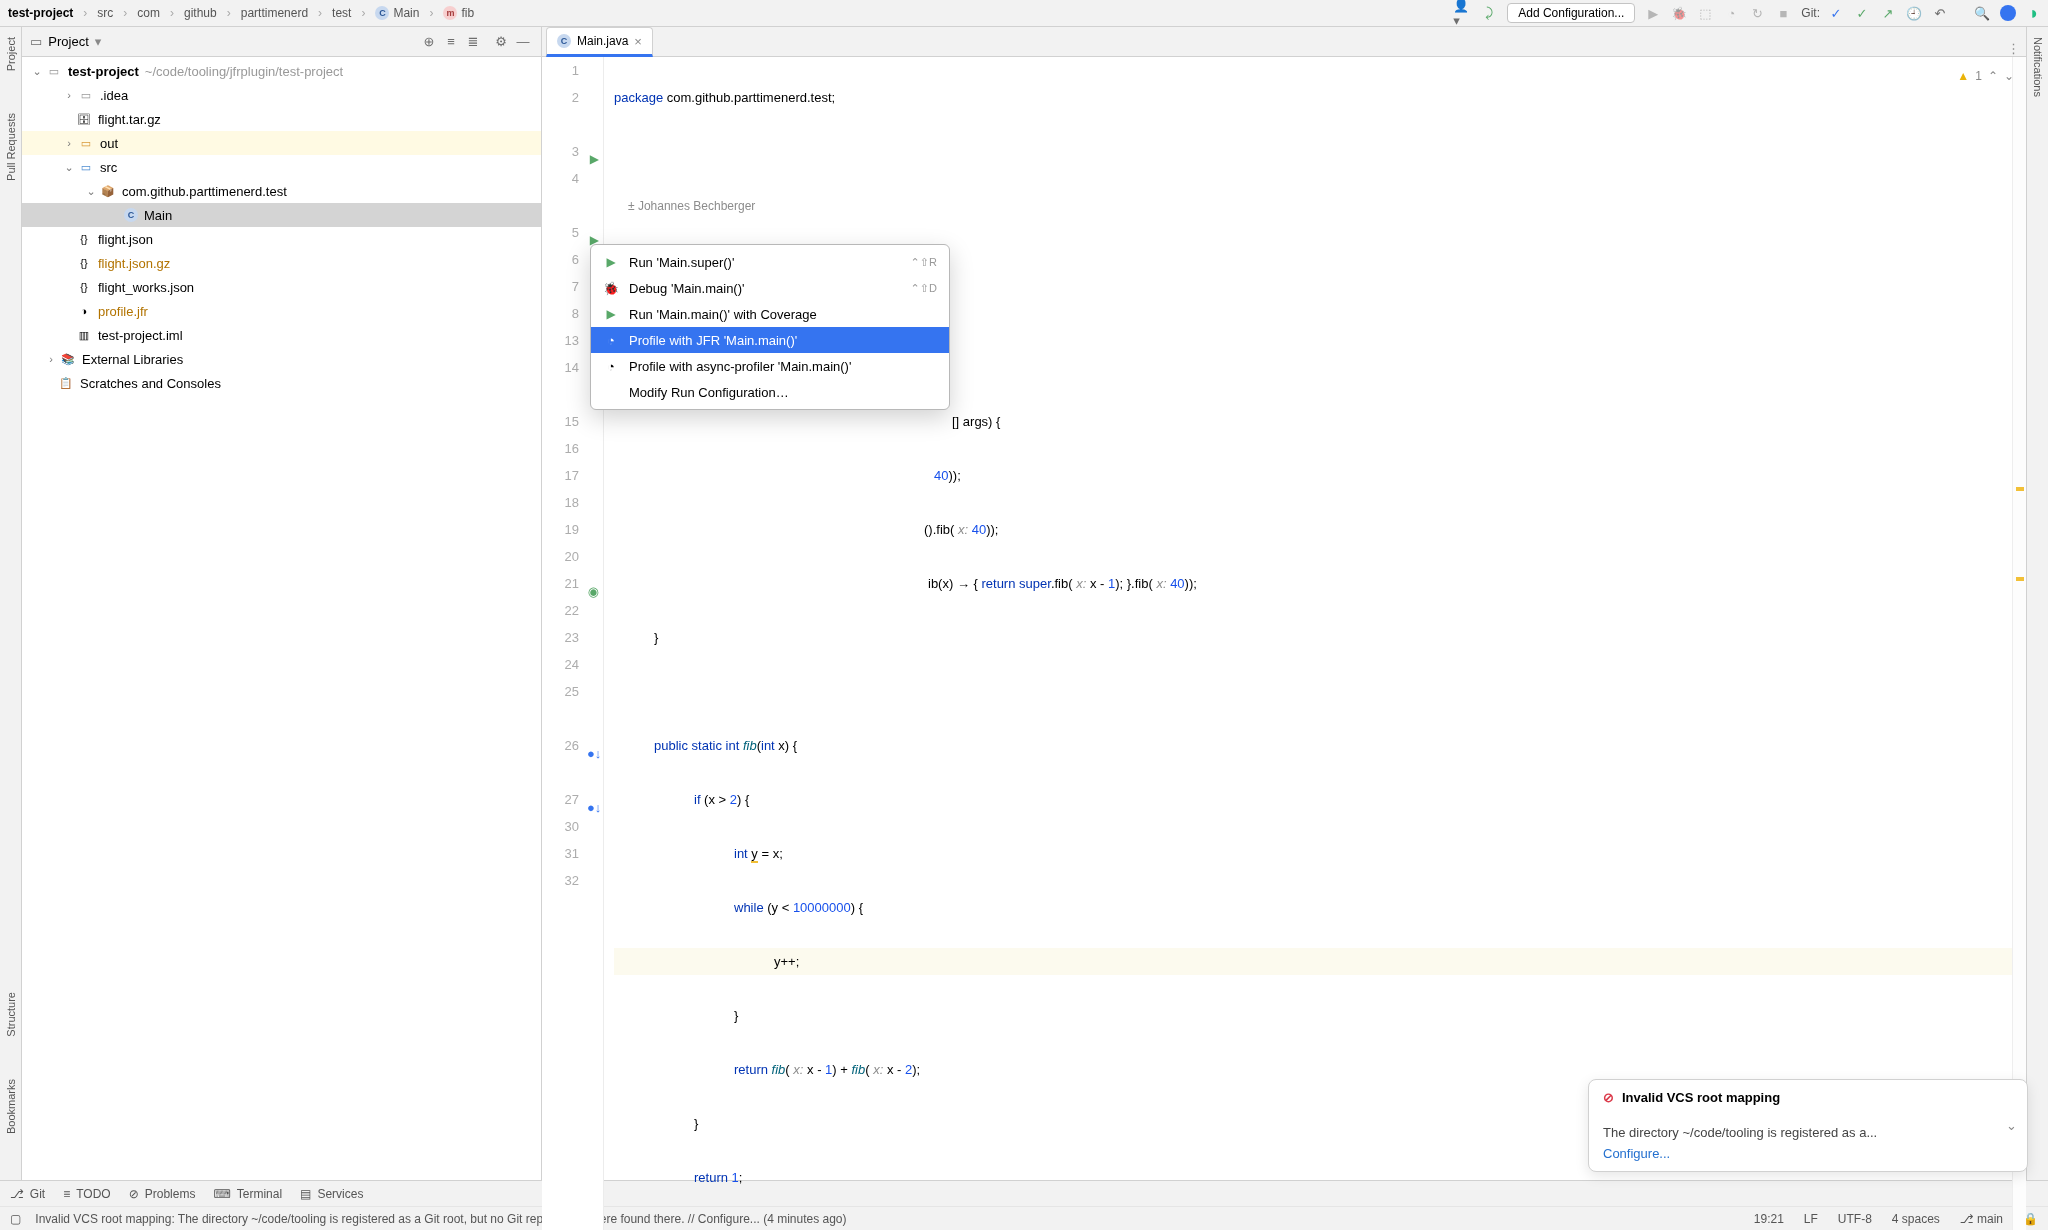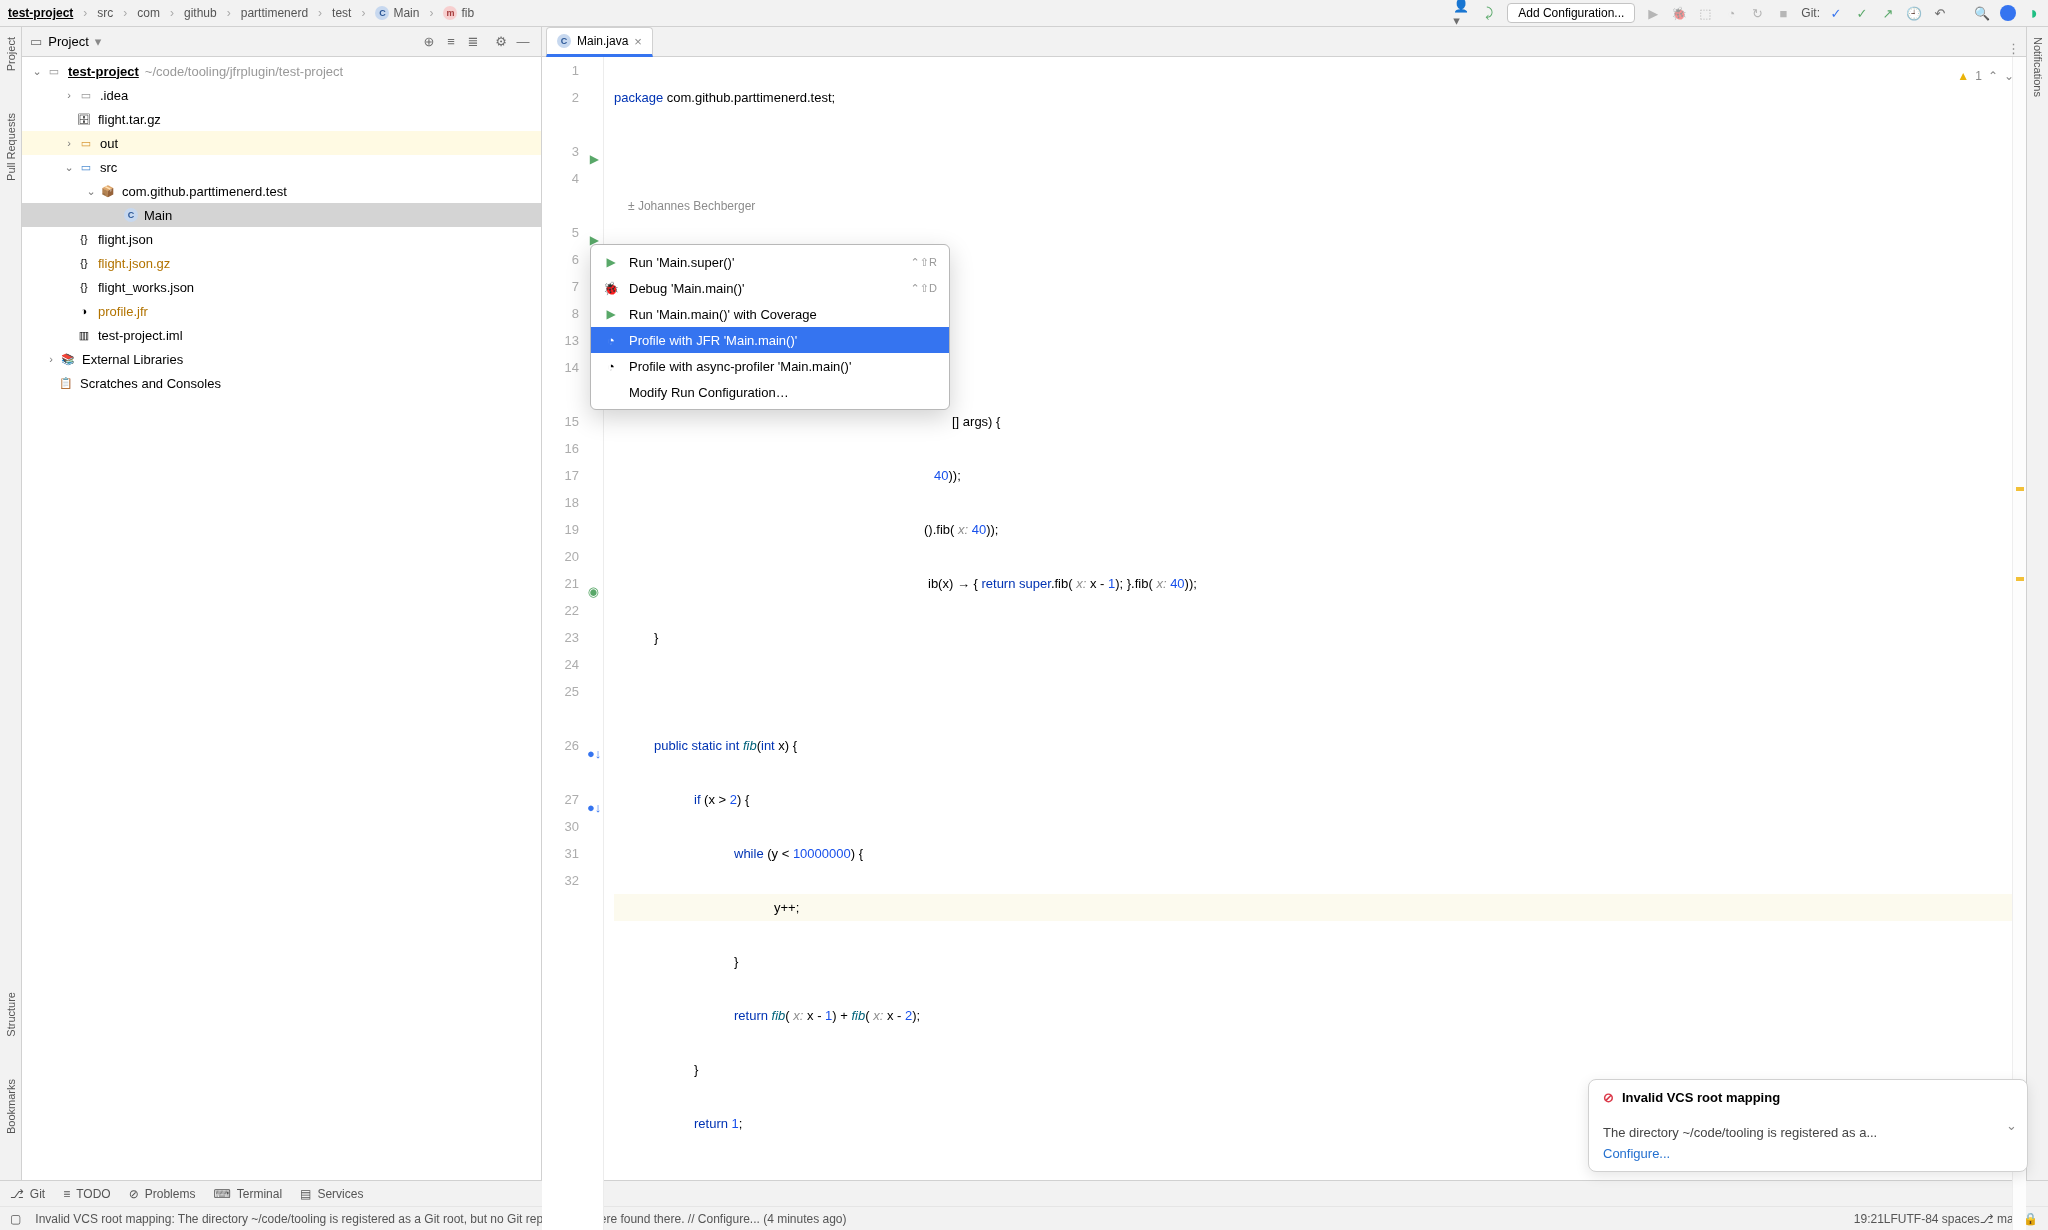--- a/index.html
+++ b/index.html
@@ -5,21 +5,21 @@
 *{box-sizing:border-box;margin:0;padding:0;font-family:-apple-system,BlinkMacSystemFont,"Segoe UI",sans-serif;}
 html,body{width:2048px;height:1230px;overflow:hidden;background:#fff;}
 body{transform-origin:top left;}
 .root{width:100%;height:100%;display:flex;flex-direction:column;font-size:13px;color:#000;}
 
 
 .navbar{height:27px;border-bottom:1px solid #d1d1d1;background:#f2f2f2;display:flex;align-items:center;padding:0 4px;}
 .breadcrumb{display:flex;align-items:center;gap:2px;font-size:12px;color:#555;}
 .bc-item{padding:2px 4px;display:flex;align-items:center;gap:4px;cursor:default;}
 .bc-sep{color:#aaa;padding:0 4px;}
-.bold{font-weight:700;color:#000;text-decoration:underline;}
+.bold{font-weight:700;color:#000;}
 .nav-right{margin-left:auto;display:flex;align-items:center;gap:6px;}
 .git-label{font-size:12px;color:#555;margin-left:2px;}
 .tb-btn{width:20px;height:20px;display:flex;align-items:center;justify-content:center;color:#6e6e6e;border-radius:4px;}
 .tb-btn.disabled{opacity:.45;}
 .add-config{background:#fff;border:1px solid #c4c4c4;border-radius:4px;font-size:12px;padding:2px 10px;color:#000;margin:0 2px;}
 
 
 .main{flex:1;display:flex;min-height:0;}
 .left-rail{width:22px;background:#f2f2f2;border-right:1px solid #d1d1d1;display:flex;flex-direction:column;align-items:center;padding-top:4px;gap:30px;}
 .rail-label{writing-mode:vertical-rl;transform:rotate(180deg);font-size:11px;color:#555;padding:6px 0;}
@@ -77,21 +77,21 @@
 .notif .ntitle{font-weight:700;display:flex;align-items:center;gap:8px;}
 .notif .nbody{color:#444;margin-top:20px;white-space:nowrap;overflow:hidden;text-overflow:ellipsis;}
 .notif .nlink{color:#2470cf;margin-top:6px;display:inline-block;}
 .notif .nchev{position:absolute;right:10px;top:42%;color:#8a8a8a;}
 
 
 .tool-row{height:26px;background:#f2f2f2;border-top:1px solid #d1d1d1;display:flex;align-items:center;gap:18px;padding:0 10px;font-size:12px;color:#555;}
 .tool-row .titem{display:flex;align-items:center;gap:6px;}
 .status{height:24px;background:#f2f2f2;border-top:1px solid #e5e5e5;display:flex;align-items:center;padding:0 10px;font-size:12px;color:#555;gap:14px;}
 .status .msg{flex:1;white-space:nowrap;overflow:hidden;text-overflow:ellipsis;}
-.status .right{display:flex;gap:0;justify-content:center;}
+.status .right{display:flex;gap:20px;justify-content:center;}
 
 .icon-c{background:#c7d8ef;border-radius:50%;width:14px;height:14px;display:inline-flex;align-items:center;justify-content:center;color:#2b5797;font-size:9px;font-weight:700;}
 .icon-m{background:#f7cfcf;border-radius:50%;width:14px;height:14px;display:inline-flex;align-items:center;justify-content:center;color:#a43939;font-size:9px;font-weight:700;}
 .folder{color:#9a9a9a;}
 .folder-o{color:#d99a3a;}
 .overview-ruler{width:14px;background:#fdfdfd;border-left:1px solid #eee;position:relative;}
 .ov-mark{position:absolute;width:8px;height:4px;left:3px;background:#f2c037;}
 .blue-circle{width:16px;height:16px;border-radius:50%;background:#3574f0;}
 .green-arrow{color:#59a869;}
 </style>
@@ -312,20 +312,21 @@
 <div class="line"></div>
 <div class="line" style="padding-left:52px"><span class="ann-user">± </span><span class="ann">Johannes Bechberger</span></div>
 <div class="line" style="padding-left:338px"><span>[] args) {</span></div>
 <div class="line" style="padding-left:320px"><span class="num">40</span>));</div>
 <div class="line" style="padding-left:310px">().fib( <span class="hint">x:</span> <span class="num">40</span>));</div>
 <div class="line" style="padding-left:314px">ib(x) → { <span class="kw">return</span> <span class="kw">super</span>.fib( <span class="hint">x:</span> x - <span class="num">1</span>); }.fib( <span class="hint">x:</span> <span class="num">40</span>));</div>
 <div class="line" style="padding-left:40px">}</div>
 <div class="line"></div>
 <div class="line" style="padding-left:40px"><span class="kw">public</span> <span class="kw">static</span> <span class="kw">int</span> <span class="fn">fib</span>(<span class="kw">int</span> x) {</div>
 <div class="line" style="padding-left:80px"><span class="kw">if</span> (x &gt; <span class="num">2</span>) {</div>
+<div class="line" style="padding-left:120px"><span class="kw">int</span> <span class="warn-underline">y</span> = x;</div>
 <div class="line" style="padding-left:120px"><span class="kw">while</span> (y &lt; <span class="num">10000000</span>) {</div>
 <div class="line hl-line" style="padding-left:160px">y++;</div>
 <div class="line" style="padding-left:120px">}</div>
 <div class="line" style="padding-left:120px"><span class="kw">return</span> <span class="fn">fib</span>( <span class="hint">x:</span> x - <span class="num">1</span>) + <span class="fn">fib</span>( <span class="hint">x:</span> x - <span class="num">2</span>);</div>
 <div class="line" style="padding-left:80px">}</div>
 <div class="line" style="padding-left:80px"><span class="kw">return</span> <span class="num">1</span>;</div>
 
 
 
 

